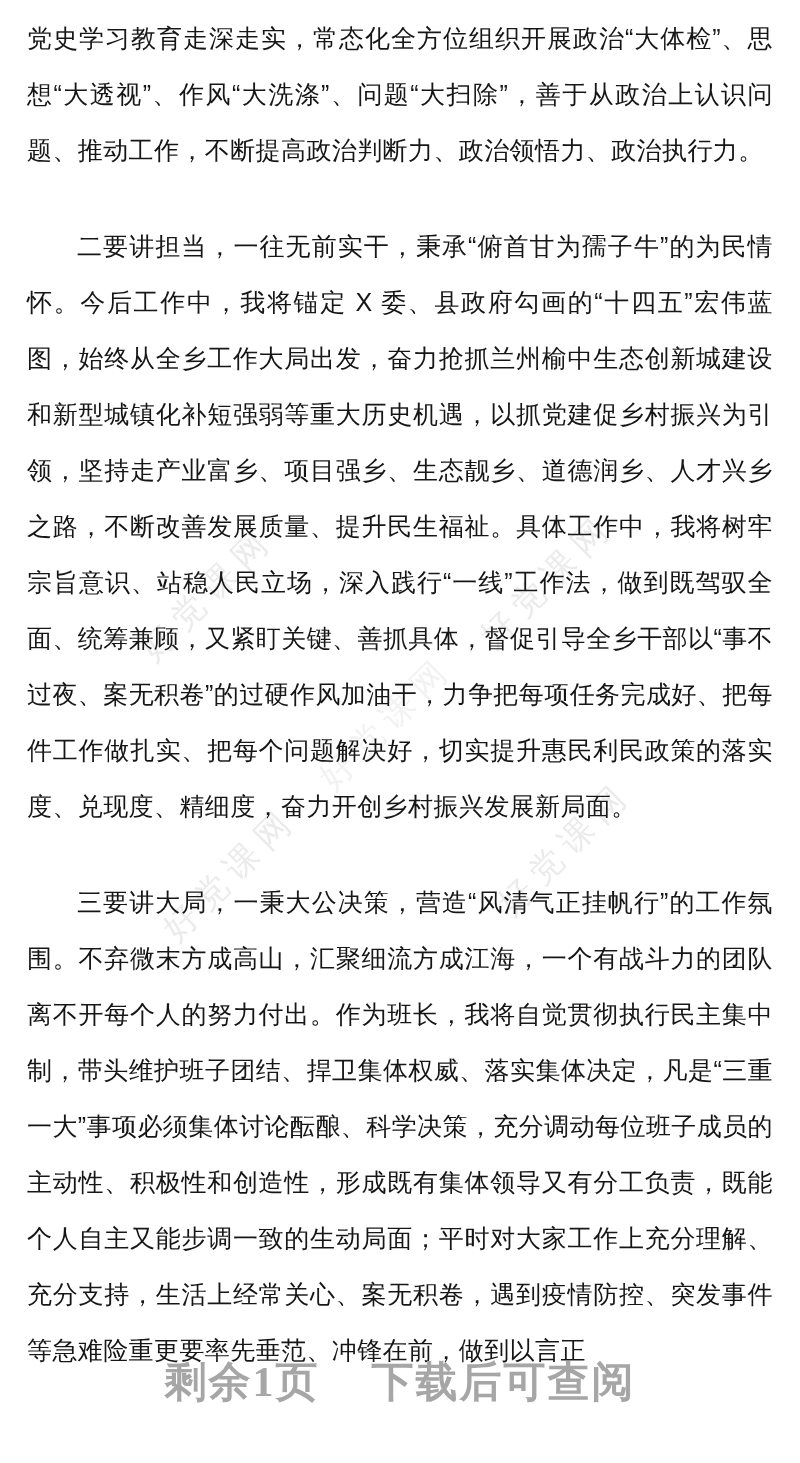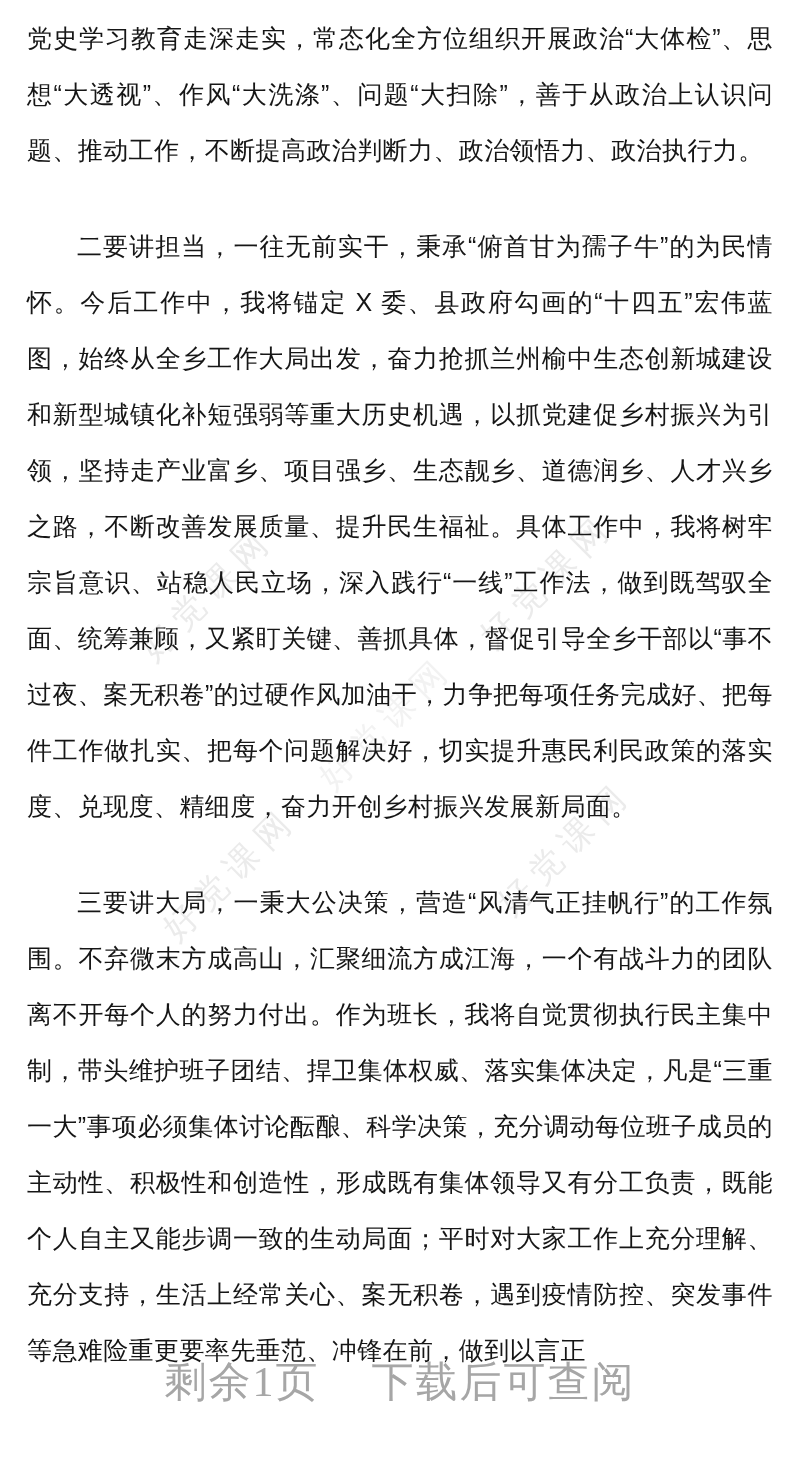--- a/index.html
+++ b/index.html
@@ -58,21 +58,21 @@
   p.doc-para.spaced { margin-top: 40px; }
   p.doc-para.indent { text-indent: 2em; }
   
   .footer {
     position: absolute;
     left: 0;
     right: 0;
     top: 1354px;
     text-align: center;
     font-family: "Liberation Serif", "DejaVu Serif", serif;
-    font-weight: normal;
+    font-weight: bold;
     font-size: 42px;
     color: #a6a6a6;
     letter-spacing: 2px;
   }
   .footer .hint { margin-left: 52px; }
 </style>
 </head>
 <body>
 
 <div class="page">

